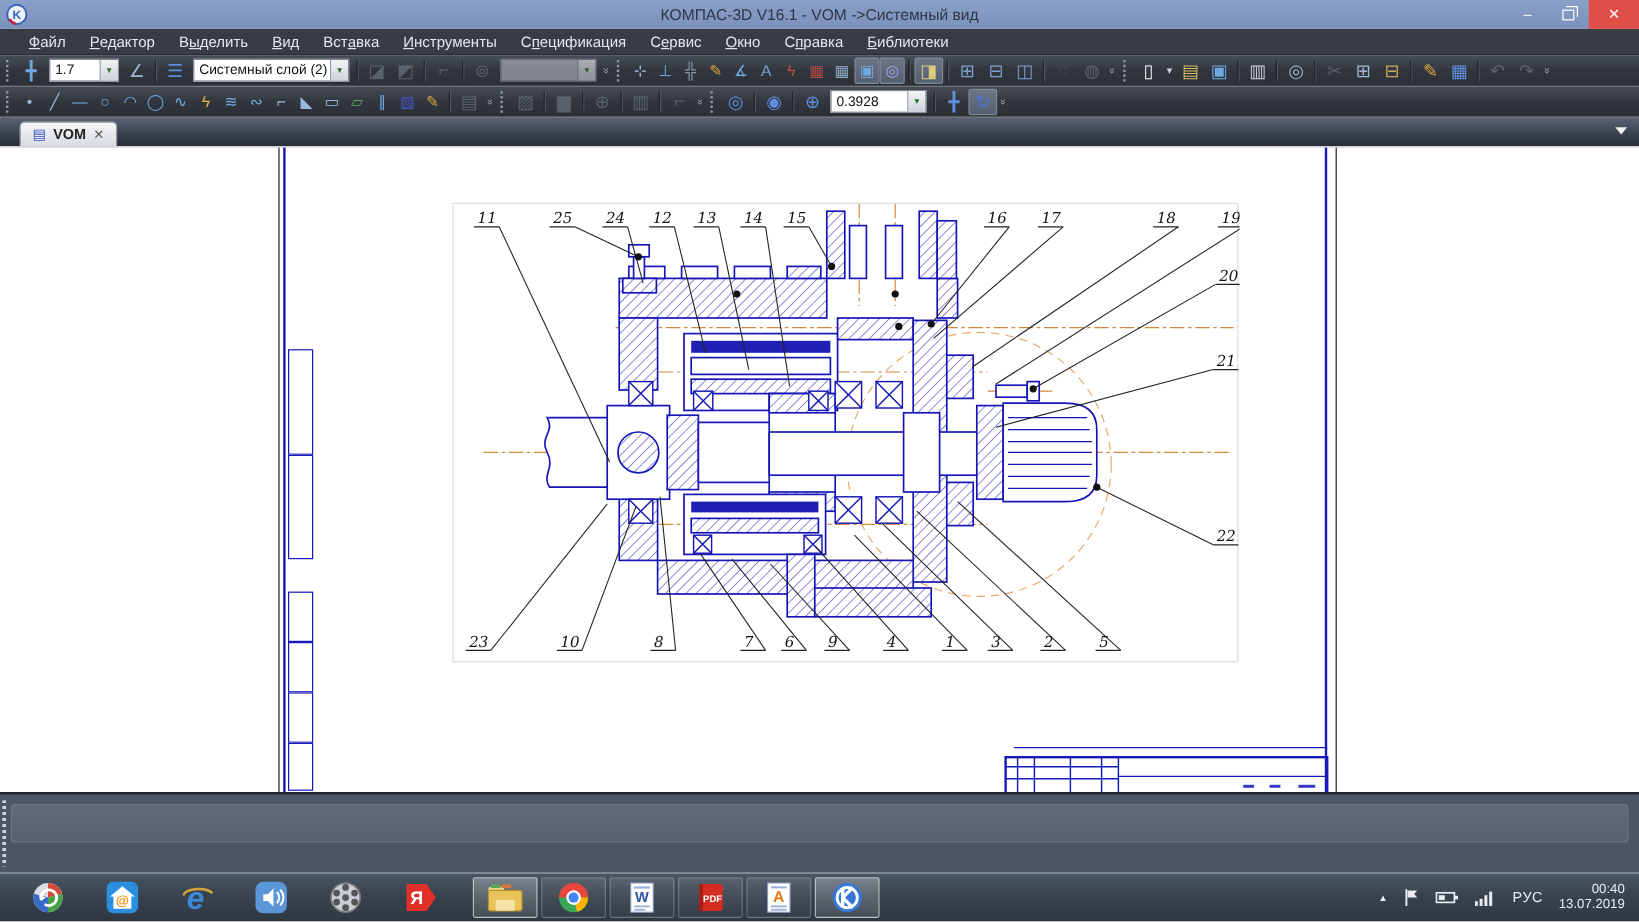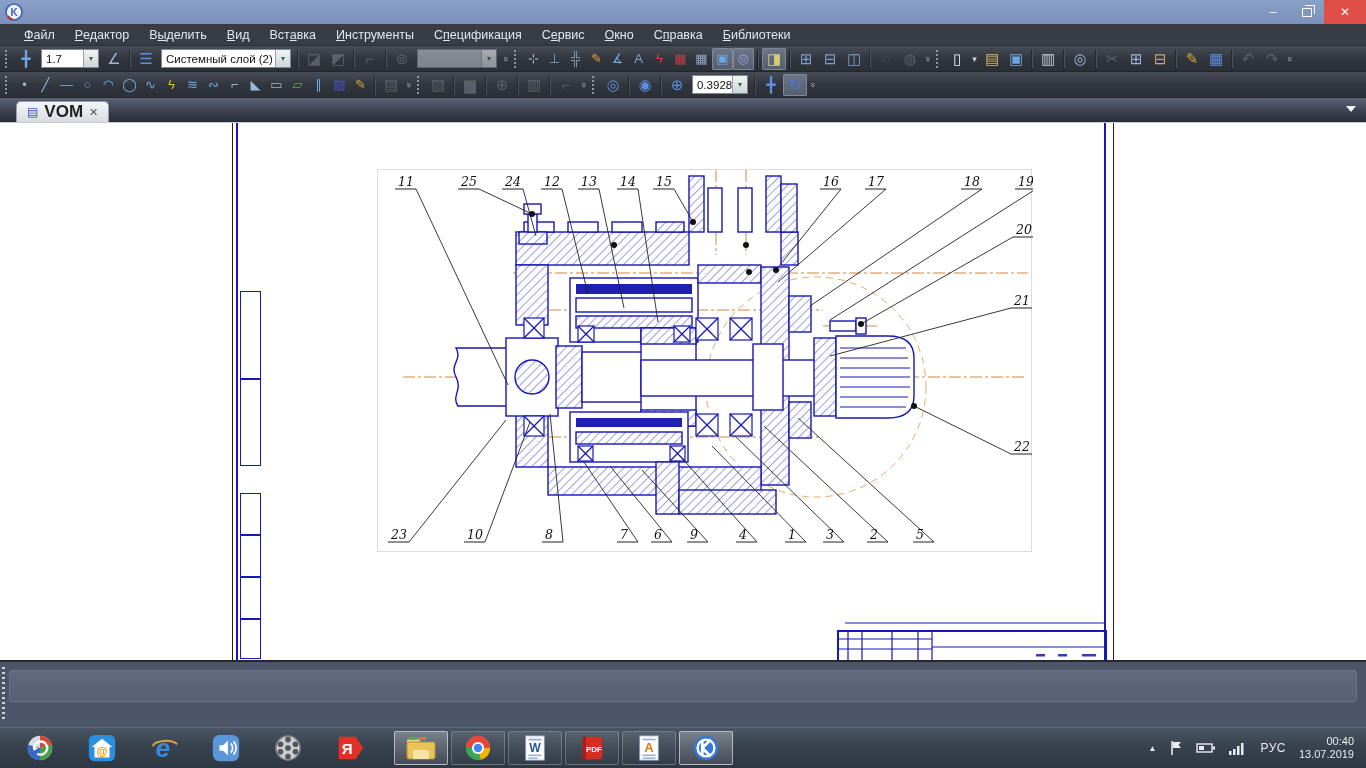--- a/index.html
+++ b/index.html
@@ -33,21 +33,21 @@
   .tb-ic.sel { background:linear-gradient(#6d7686,#555e6e); box-shadow:inset 0 0 0 1px #7e8898; }
   .tb-combo { height:19px; background:#fff; border:1px solid #7e8692; display:flex; align-items:center; margin:0 3px; font-size:11.5px; color:#111; }
   .tb-combo .val { flex:1; padding:0 4px; white-space:nowrap; overflow:hidden; }
   .tb-combo .arr { width:15px; height:100%; background:linear-gradient(#f2f3f5,#cfd4db); border-left:1px solid #9aa0aa; display:flex; align-items:center; justify-content:center; font-size:8px; color:#2d6e2d; }
   .tb-combo.gray { background:#b9bec6; opacity:.6; }
 
   
   .tabbar { height:24px; background:linear-gradient(#5a6375,#3b424f 55%,#272c35); display:flex; align-items:flex-end; position:relative; }
   .tab-active { height:21px; margin-left:16px; background:linear-gradient(#f5f6f7,#d8dbe0); border:1px solid #9aa0aa; border-bottom:none; border-radius:5px 5px 0 0; display:flex; align-items:center; gap:6px; padding:0 10px; }
   .tab-doc-ico { color:#3a57c4; font-size:12px; }
-  .tab-label { font-size:17px; font-weight:bold; color:#222; }
+  .tab-label { font-size:12px; font-weight:bold; color:#222; }
   .tab-close { font-size:11px; color:#555; }
   .tabbar-dd { position:absolute; right:10px; top:8px; width:0; height:0; border-left:5px solid transparent; border-right:5px solid transparent; border-top:6px solid #f0f2f5; }
 
   
   .canvas { height:538px; background:#fff; position:relative; border-top:1px solid #c8ccd2; }
   .vline { position:absolute; top:0; bottom:0; }
   .vl-black { width:1px; background:#222; }
   .vl-blue { width:2px; background:#1818b8; }
   .fcell { position:absolute; left:240px; width:21px; background:#fff; border:1.5px solid #1818b8; }
   .drawing-wrap { position:absolute; left:377px; top:46px; width:655px; height:383px; border:1px solid #dcdcdc; background:#fff; }
@@ -70,20 +70,21 @@
 </style>
 </head>
 <body>
 
 <div class="titlebar">
   <svg class="app-ico" viewBox="0 0 18 18">
     <circle cx="9" cy="9" r="8" fill="#eef1f6" stroke="#3a62b8" stroke-width="1.6"></circle>
     <text x="9" y="13" font-size="10" font-weight="bold" fill="#3a62b8" text-anchor="middle">K</text>
     <path d="M3,13 A8,8 0 0 0 8,16.8" stroke="#c23" stroke-width="2" fill="none"></path>
   </svg>
+  <div class="title-text">КОМПАС-3D V16.1 - VOM -&gt;Системный вид</div>
   <div class="win-controls">
     <div class="wc">–</div>
     <div class="wc">
         <span class="restore-glyph"></span>
       </div>
     <div class="wc wc-close">✕</div>
   </div>
 </div>
 
 <div class="menubar" id="menubar">
@@ -201,21 +202,21 @@
     <div class="tb-ic gray" style="color: rgb(138, 148, 162);">▥</div>
     <div class="tb-sep"></div>
     <div class="tb-ic gray" style="color: rgb(138, 148, 162);">⌐</div>
     <div class="tb-chev">»</div>
     <div class="tb-grip"></div>
     <div class="tb-ic" style="color: rgb(95, 143, 224);">◎</div>
     <div class="tb-sep"></div>
     <div class="tb-ic" style="color: rgb(95, 143, 224);">◉</div>
     <div class="tb-sep"></div>
     <div class="tb-ic" style="color: rgb(95, 143, 224);">⊕</div>
-    <div class="tb-combo" style="width: 56px; align-items: center;">
+    <div class="tb-combo" style="width: 80px; align-items: center;">
       <span class="val">0.3928</span>
       <span class="arr">▾</span>
     </div>
     <div class="tb-sep"></div>
     <div class="tb-ic" style="color: rgb(95, 143, 224);">╋</div>
     <div class="tb-ic sel" style="color: rgb(72, 120, 216);">↻</div>
     <div class="tb-chev">»</div>
   </div>
 
 <div class="tabbar">

